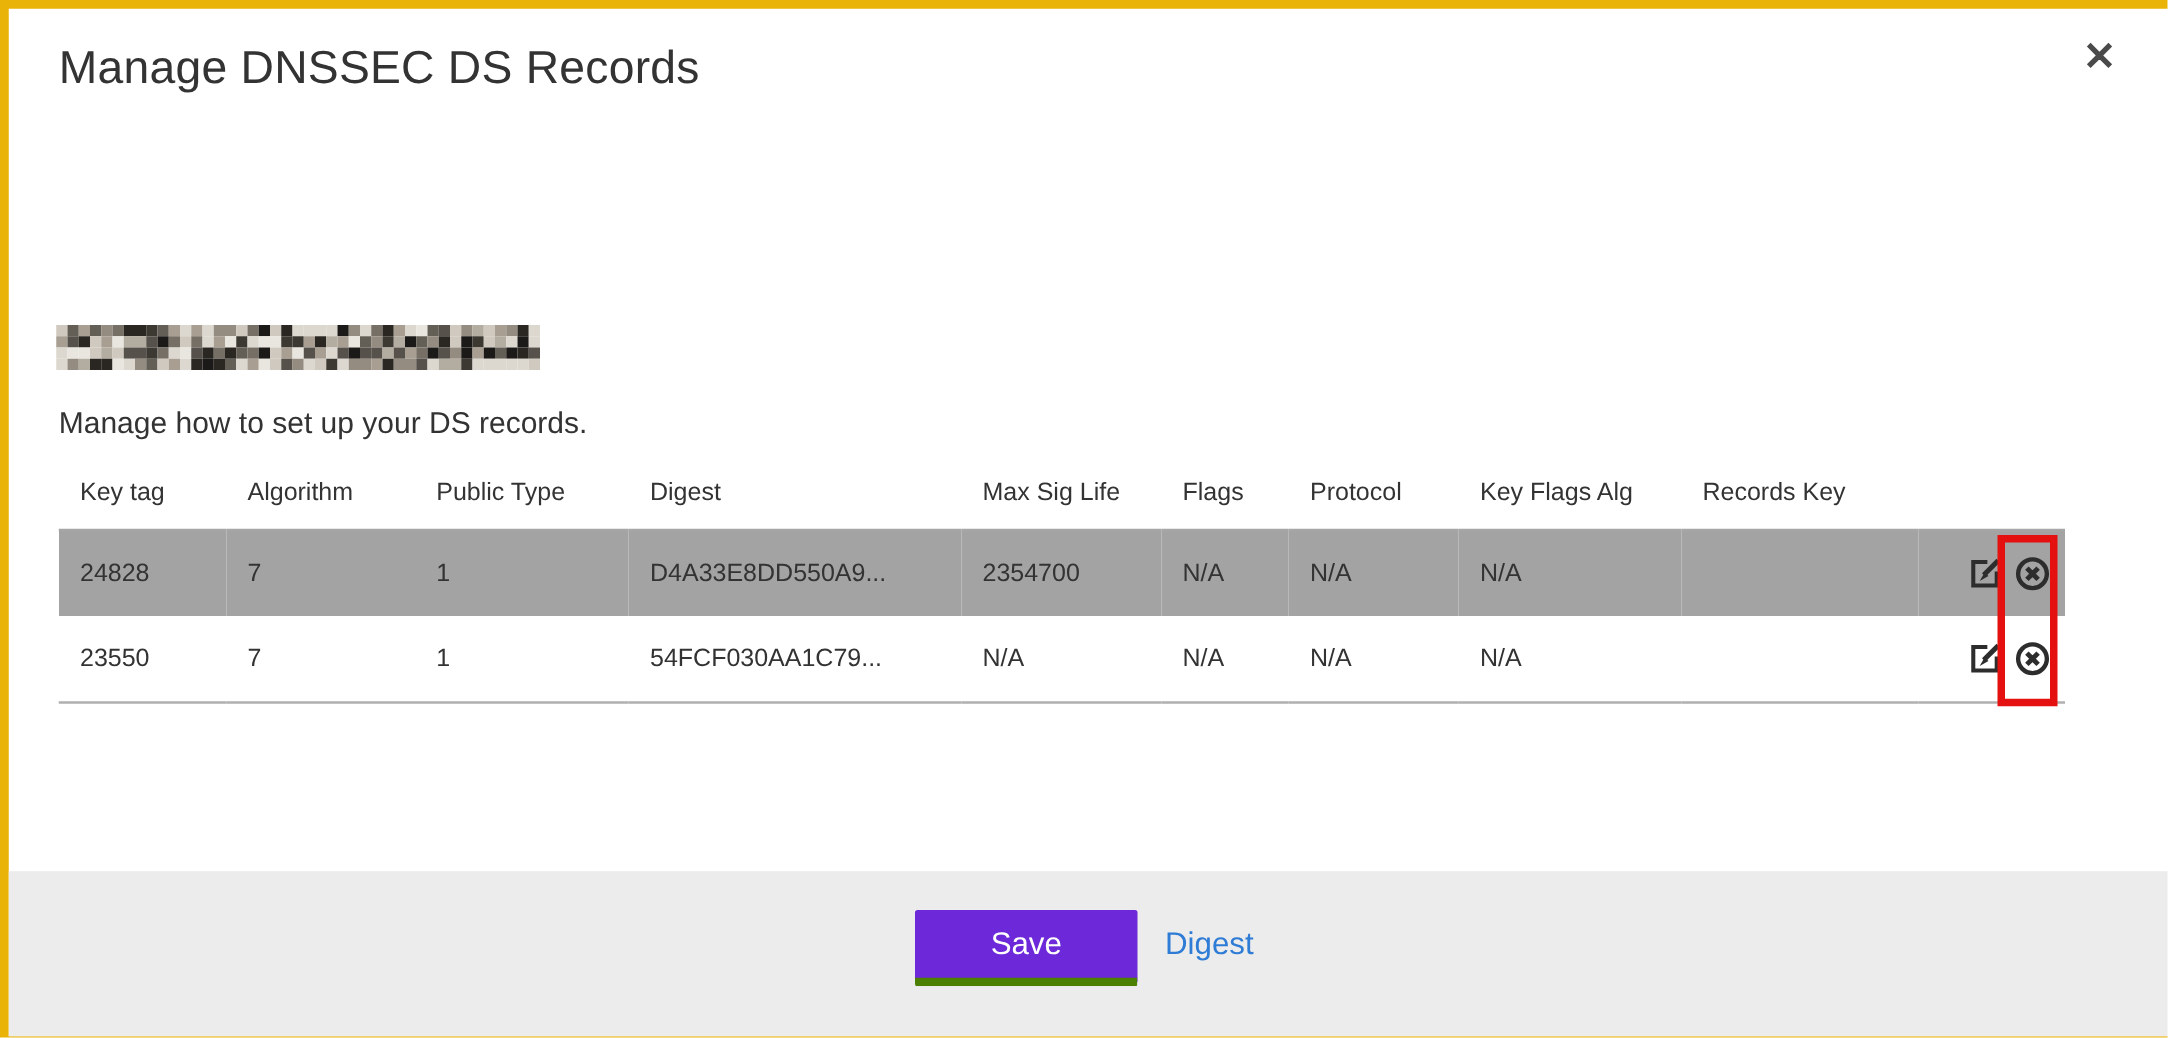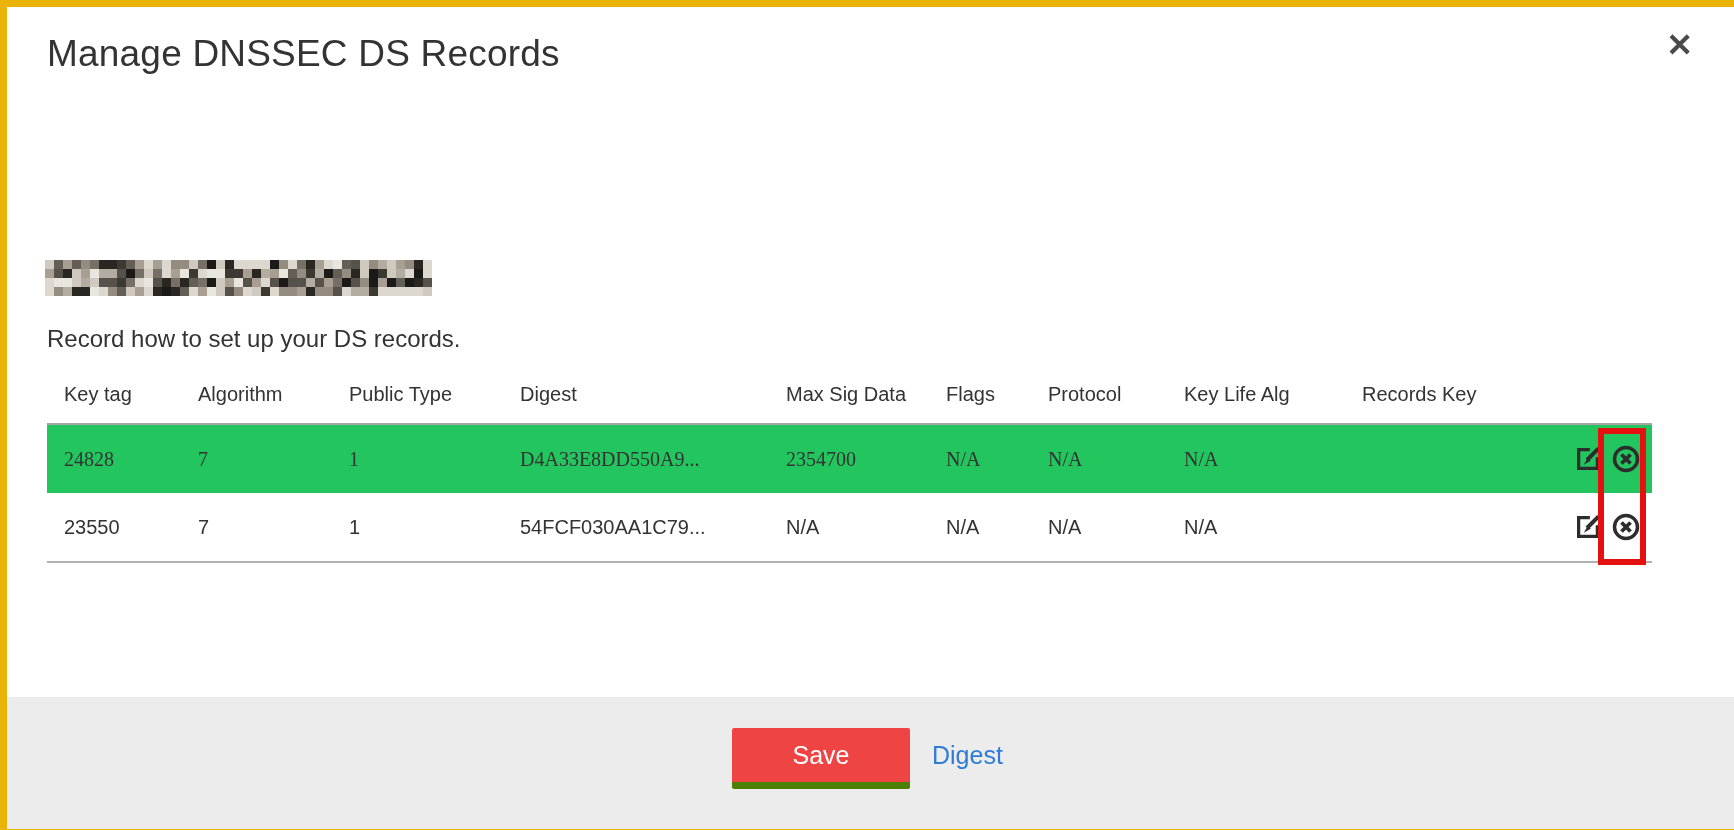--- a/index.html
+++ b/index.html
@@ -53,21 +53,21 @@
   table.ds-table col.c7{width:136px}
   table.ds-table col.c8{width:178px}
   table.ds-table col.c9{width:190px}
   table.ds-table col.c10{width:117px}
   table.ds-table th{
     text-align:left;font-weight:500;font-size:20px;color:#333;
     padding:4px 0 17px 17px;white-space:nowrap;
   }
   table.ds-table thead tr{border-bottom:2px solid #a6a6a6;}
   table.ds-table tbody tr{height:69px;}
-  table.ds-table tbody tr.stripe{background:#22c55e;font-family:Liberation Serif, serif;}
+  table.ds-table tbody tr.stripe{background:#a3a3a3;}
   table.ds-table tbody{border-bottom:2px solid #b0b0b0;}
   table.ds-table td{
     padding:0 0 0 17px;white-space:nowrap;overflow:hidden;
     vertical-align:middle;
   }
   td.actions{
     padding:0 10px 0 0 !important;
   }
   .actions-inner{display:flex;justify-content:flex-end;align-items:center;gap:6px;}
   .icon-btn{
@@ -84,21 +84,21 @@
     background:#fff;border:3px solid #76a300;border-radius:1px;
     color:#689600;font-size:23px;font-family:inherit;cursor:pointer;
   }
   .footer{
     position:absolute;left:0;right:0;bottom:0;height:132px;
     background:#ececec;
   }
   .save-btn{
     position:absolute;left:725px;top:31px;
     width:178px;height:61px;box-sizing:border-box;
-    background:#ef4444;border:none;border-bottom:7px solid #4a7f00;
+    background:#6d28d9;border:none;border-bottom:7px solid #4a7f00;
     border-radius:2px;color:#fff;font-size:25px;font-family:inherit;cursor:pointer;
   }
   .cancel-link{
     position:absolute;left:925px;top:44px;
     font-size:25px;color:#2e7cd6;text-decoration:none;cursor:pointer;
   }
 </style>
 </head>
 <body>
 
@@ -276,21 +276,21 @@
       <span style="background: rgb(179, 172, 160);"></span>
       <span style="background: rgb(60, 56, 50);"></span>
       <span style="background: rgb(220, 215, 207);"></span>
       <span style="background: rgb(220, 215, 207);"></span>
       <span style="background: rgb(220, 215, 207);"></span>
       <span style="background: rgb(220, 215, 207);"></span>
       <span style="background: rgb(220, 215, 207);"></span>
       <span style="background: rgb(207, 201, 191);"></span>
     </div>
 
-  <div class="instruction">Record how to set up your DS records.</div>
+  <div class="instruction">Manage how to set up your DS records.</div>
 
   <div class="ds-table-wrap">
     <table class="ds-table">
       <colgroup>
         <col class="c1">
           <col class="c2">
           <col class="c3">
           <col class="c4">
           <col class="c5">
         <col class="c6">
@@ -298,24 +298,24 @@
           <col class="c8">
           <col class="c9">
           <col class="c10">
       </colgroup>
       <thead>
         <tr>
           <th>Key tag</th>
           <th>Algorithm</th>
           <th>Public Type</th>
           <th>Digest</th>
-          <th>Max Sig Data</th>
+          <th>Max Sig Life</th>
           <th>Flags</th>
           <th>Protocol</th>
-          <th>Key Life Alg</th>
+          <th>Key Flags Alg</th>
           <th>Records Key</th>
           <th></th>
         </tr>
       </thead>
       <tbody>
         <tr class="stripe">
           <td>24828</td>
           <td>7</td>
           <td>1</td>
           <td>D4A33E8DD550A9...</td>

